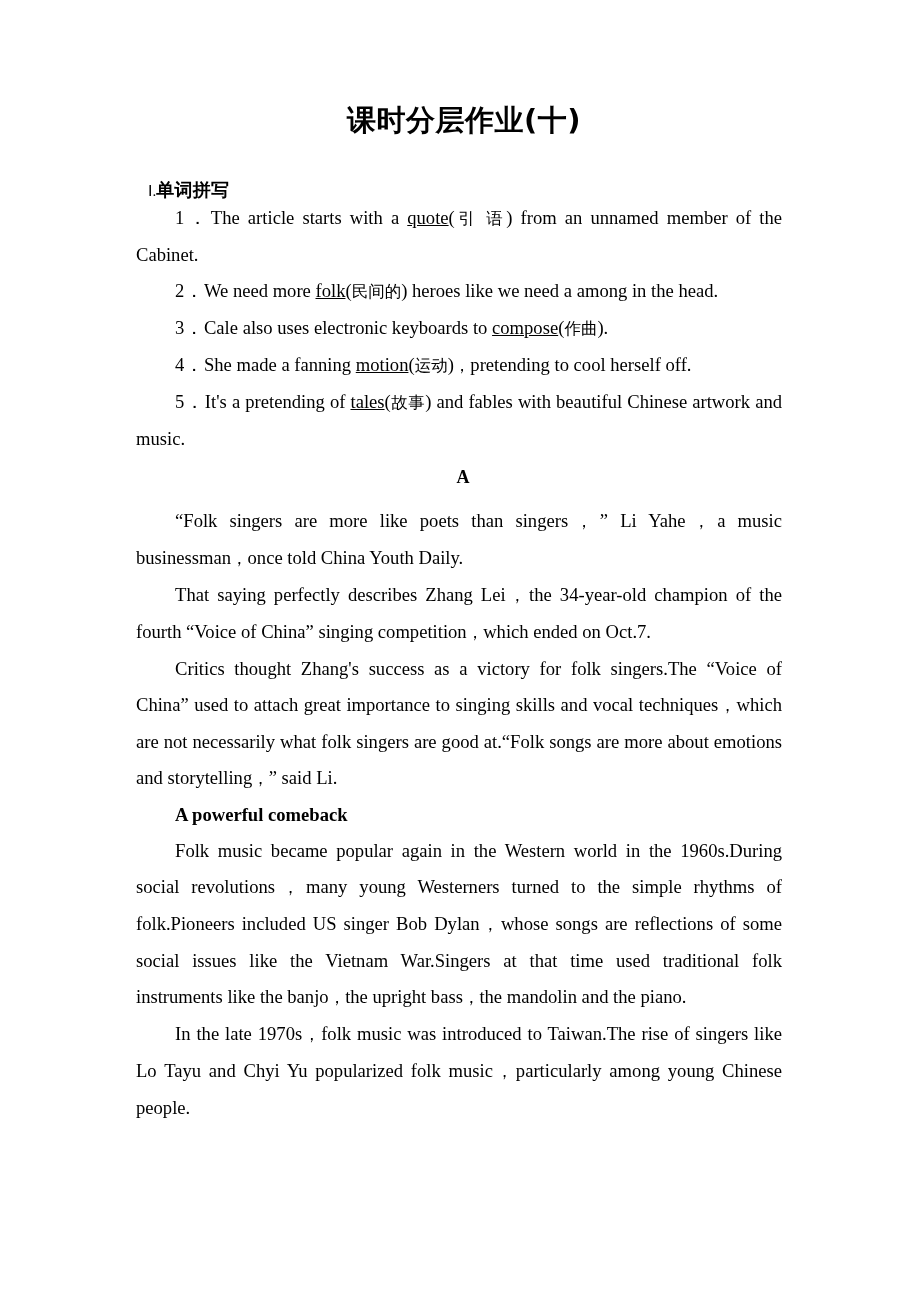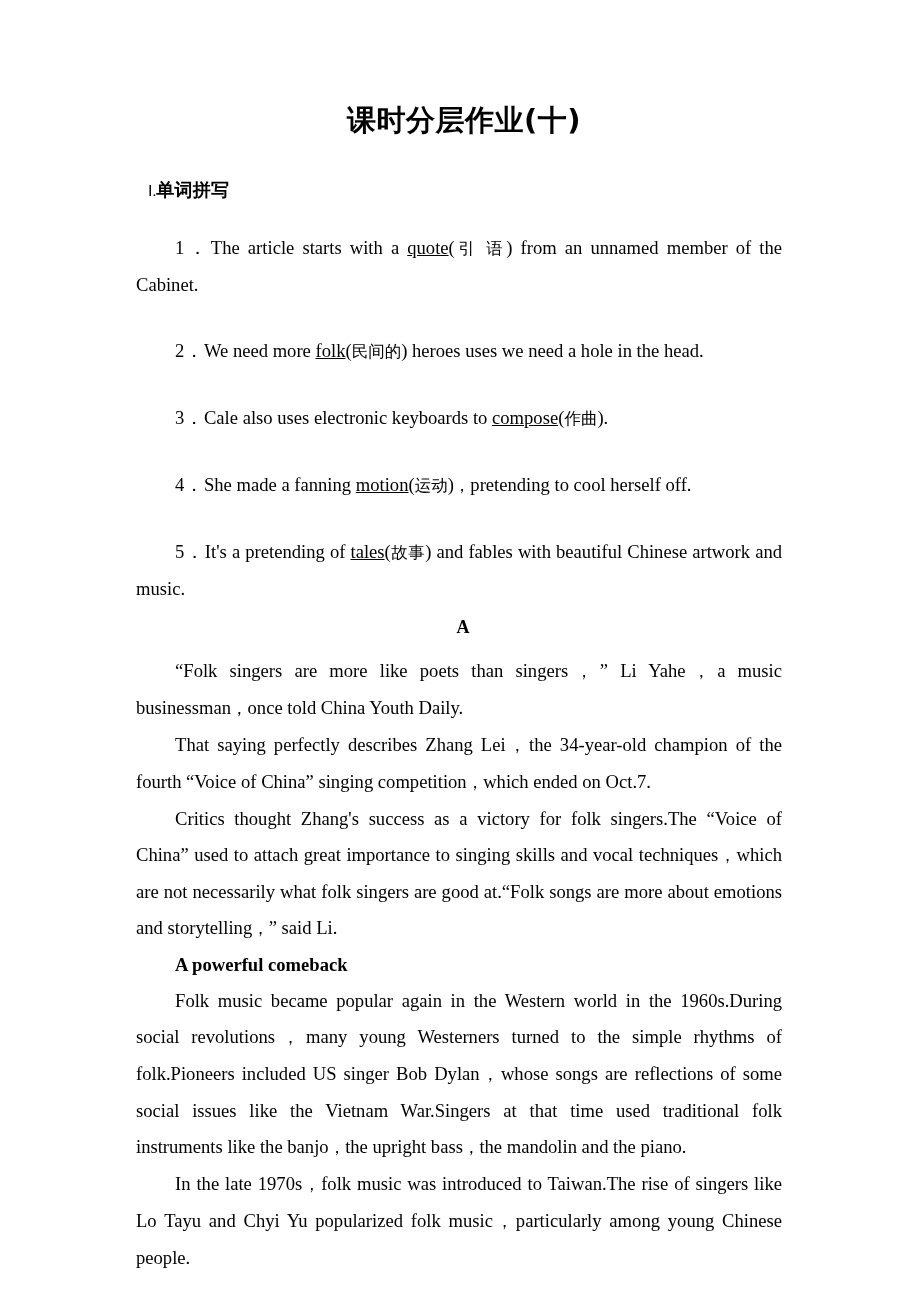--- a/index.html
+++ b/index.html
@@ -57,21 +57,20 @@
     line-height: 36px;
     margin: 0;
     text-align: justify;
     text-justify: inter-word;
     text-indent: 2.1em;
     -webkit-hyphens: none;
     hyphens: none;
   }
   .item {
     text-indent: 2.1em;
-    margin-top: 30px;
   }
   .item .num {
     letter-spacing: 0.5px;
   }
   .para-first {
     padding-top: 8px;
   }
   .center-label {
     font-size: 18px;
     font-weight: bold;
@@ -105,21 +104,21 @@
 <div class="page">
 
   <h1 class="doc-title">课时分层作业(十)</h1>
 
   <div class="sec1-block">
     <p class="section-head">
       <span class="numeral">Ⅰ.</span><span class="cn">单词拼写</span>
     </p>
     <div>
         <p class="item"><span class="num">1．</span><span>The article starts with a </span><u class="word">quote</u><span>(<span class="cnpar">引</span> <span class="cnpar">语</span>)</span><span> from an unnamed member of the Cabinet.</span></p>
-        <p class="item"><span class="num">2．</span><span>We need more </span><u class="word">folk</u><span>(<span class="cnpar">民间的</span>)</span><span> heroes uses we need a hole in the head.</span></p>
+        <p class="item"><span class="num">2．</span><span>We need more </span><u class="word">folk</u><span>(<span class="cnpar">民间的</span>)</span><span> heroes like we need a among in the head.</span></p>
         <p class="item"><span class="num">3．</span><span>Cale also uses electronic keyboards to </span><u class="word">compose</u><span>(<span class="cnpar">作曲</span>)</span><span>.</span></p>
         <p class="item"><span class="num">4．</span><span>She made a fanning </span><u class="word">motion</u><span>(<span class="cnpar">运动</span>)</span><span><span class="cnpar">，</span>pretending to cool herself off.</span></p>
         <p class="item"><span class="num">5．</span><span>It's a pretending of </span><u class="word">tales</u><span>(<span class="cnpar">故事</span>)</span><span> and fables with beautiful Chinese artwork and music.</span></p>
       </div>
   </div>
 
   <div class="sec2-block">
     <p class="center-label">A</p>
     <div>
         <p class="para para-first">“Folk singers are more like poets than singers<span class="cnpar">，</span>” Li Yahe<span class="cnpar">，</span>a music businessman<span class="cnpar">，</span>once told China Youth Daily.</p>

